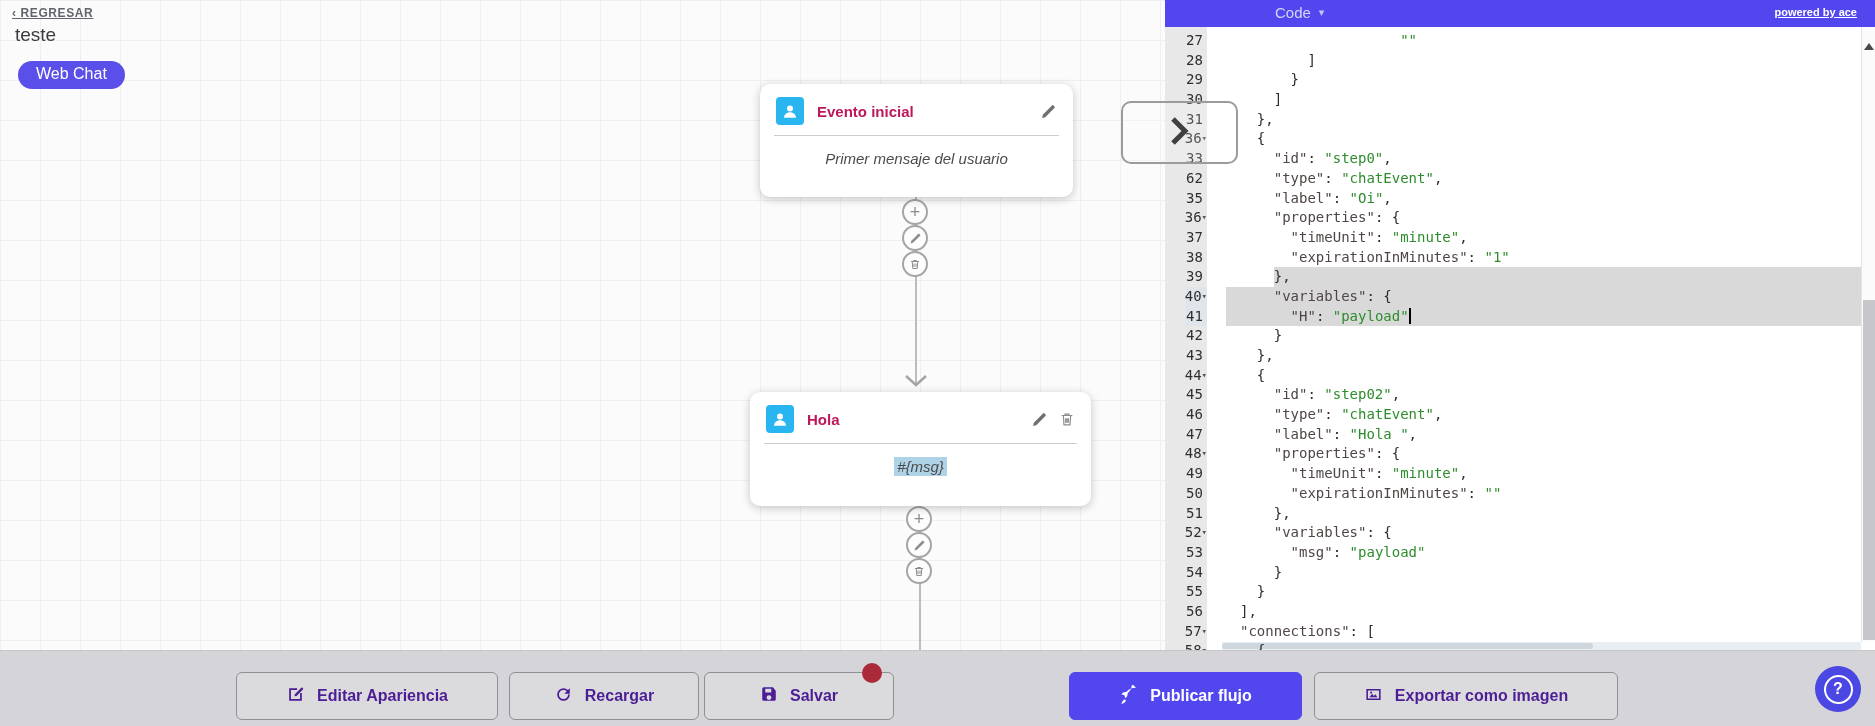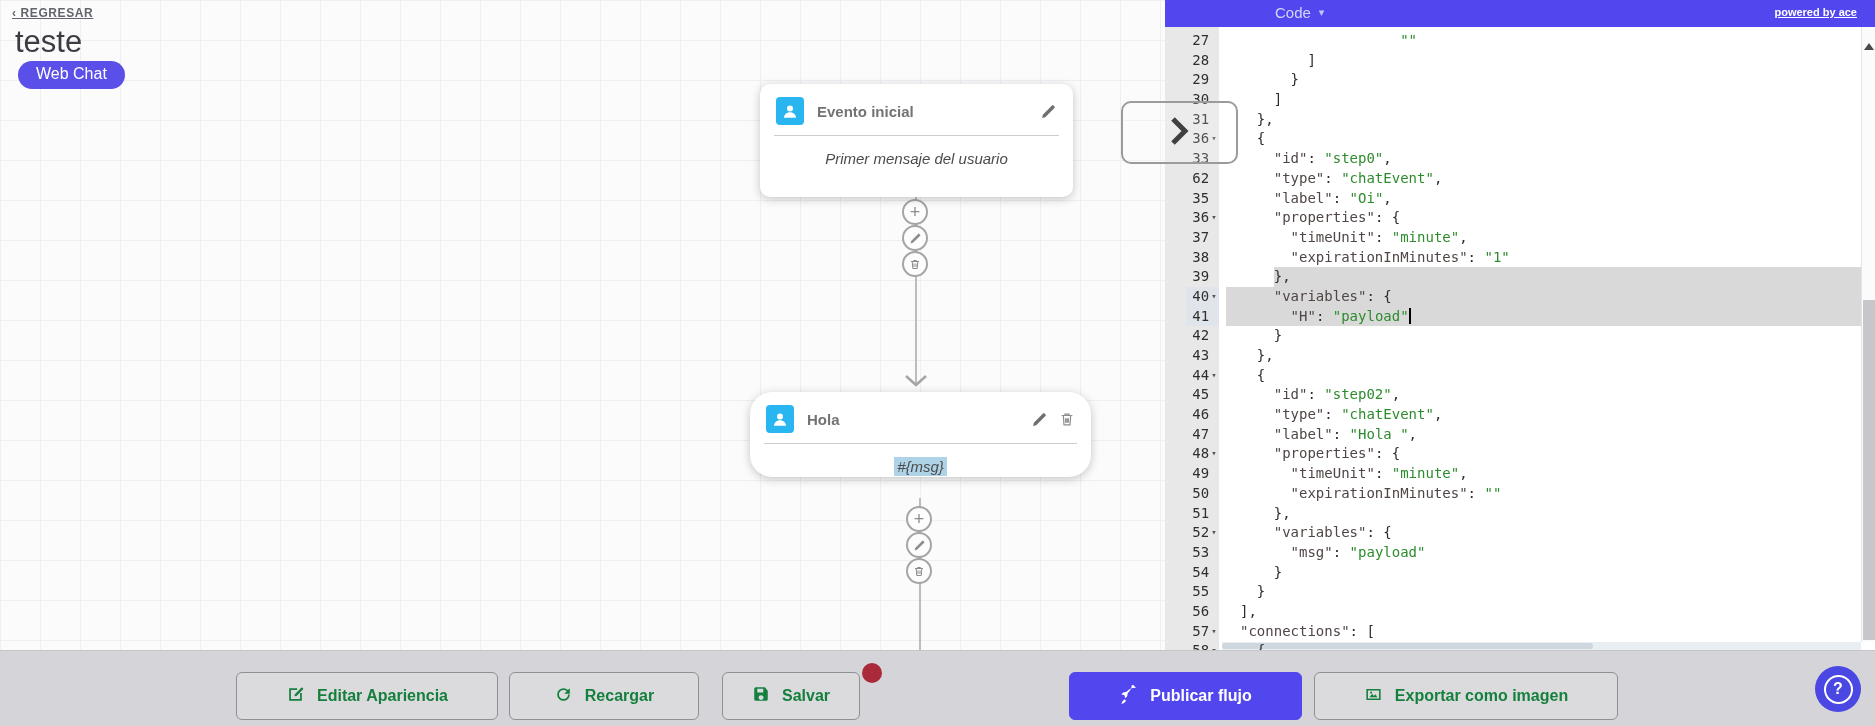--- a/index.html
+++ b/index.html
@@ -8,37 +8,37 @@
   .screen { position:relative; width:1875px; height:726px; overflow:hidden; }
 
   
   .canvas { position:absolute; left:0; top:0; width:1165px; height:650px;
     background-color:#fbfbfc;
     background-image:linear-gradient(#eeeef4 1px, transparent 1px),
                      linear-gradient(90deg,#eeeef4 1px, transparent 1px);
     background-size:40px 40px; }
   .back-link { position:absolute; left:12px; top:6px; font-size:12px; font-weight:bold;
     color:#63656c; letter-spacing:.6px; text-decoration:underline; cursor:pointer; }
-  .page-title { position:absolute; left:15px; top:24px; font-size:31px; font-weight:500; color:#3b3c42; }
+  .page-title { position:absolute; left:15px; top:24px; font-size:19px; font-weight:500; color:#3b3c42; }
   .channel-badge { position:absolute; left:18px; top:61px; background:var(--badge-bg,#5b4fe9);
     color:#fff; font-size:16px; font-weight:normal; padding:4px 18px 6px; border-radius:16px; }
 
   
   .node { position:absolute; background:#fff; border-radius:10px;
     box-shadow:0 2px 10px rgba(0,0,0,.22); z-index:3; }
   .node-head { display:flex; align-items:center; gap:13px; padding:13px 16px 10px; }
   .node-avatar { width:28px; height:28px; border-radius:4px; background:var(--node-icon-bg,#29b5ef);
     display:flex; align-items:center; justify-content:center; flex:0 0 auto; }
-  .node-title { font-size:15px; font-weight:bold; color:#737373; }
+  .node-title { font-size:15px; font-weight:bold; color:#be185d; }
   .node-actions { margin-left:auto; display:flex; gap:11px; align-items:center; }
   .icon-btn { background:none; border:none; cursor:pointer; color:#6f6f6f; line-height:0; }
   .node-divider { border-top:1px solid #cdcdcd; margin:0 14px; }
   .node-body { text-align:center; font-style:italic; font-size:15px; color:#4b4b4b; padding:14px 10px 16px; }
   .node1 { left:760px; top:84px; width:313px; height:113px; }
-  .node2 { left:750px; top:392px; width:341px; height:85px;border-radius:22px; }
+  .node2 { left:750px; top:392px; width:341px; height:114px; }
   .msg-hl { background:var(--msg-highlight,#aed2e6); padding:1px 3px; }
 
   
   .v-line { position:absolute; width:2px; background:#bcbcbc; z-index:1; }
   .conn-circle { position:absolute; width:26px; height:26px; border-radius:50%;
     background:#fdfdfd; border:2px solid #a5a5a5; color:#8d8d8d; z-index:2;
     display:flex; align-items:center; justify-content:center; cursor:pointer;
     font-size:17px; line-height:0; padding:0; }
   .flow-arrow { position:absolute; z-index:2; color:#a5a5a5; }
 
@@ -50,21 +50,21 @@
   
   .code-panel { position:absolute; left:1165px; top:0; width:710px; height:650px; background:#000000; }
   .code-header { position:relative; height:27px; background:var(--accent,#5247ef); }
   .code-dropdown { position:absolute; left:110px; top:4px; display:flex; gap:8px; align-items:center;
     color:#d4d5fa; font-size:15px; background:none; border:none; cursor:pointer; }
   .code-dropdown .arr { font-size:11px; color:#c2c3f2; }
   .powered-link { position:absolute; right:18px; top:6px; color:#fff; font-size:11px;
     font-weight:bold; text-decoration:underline; cursor:pointer; }
   .editor { position:absolute; left:0; top:27px; right:0; bottom:0; background:#fff; overflow:hidden;
     font-family:"DejaVu Sans Mono", monospace; font-size:14px; }
-  .gutter { position:absolute; left:0; top:0; bottom:0; width:54px; background:#e8e8e8; padding-top:4px;padding-left:21px; }
+  .gutter { position:absolute; left:0; top:0; bottom:0; width:42px; background:#e8e8e8; padding-top:4px;padding-left:21px; }
   .g-row { height:19.7px; display:flex; justify-content:flex-end; color:#2f2f2f; }
   .g-row span { display:block; width:40px; text-align:right; line-height:19.7px; }
   .g-row i { display:block; width:17px; font-style:normal; font-size:9px; color:#555;
     line-height:19.7px; text-align:center; }
   .g-hl { background:#dfe5eb; }
   .code-lines { position:absolute; left:57px; top:4px; right:14px; bottom:0; }
   .c-row { position:relative; height:19.7px; line-height:19.7px; white-space:pre;
     padding-left:18px; color:#2c2c2c; }
   .c-row .hl { position:absolute; top:0; bottom:0; right:0; background:var(--selection,#d9d9d9); z-index:0; }
   .c-row .t { position:relative; z-index:1; }
@@ -78,21 +78,21 @@
   .vscroll .thumb { position:absolute; left:1px; top:273px; height:340px; width:12px; background:#c5c7ca; }
   .hscroll { position:absolute; left:57px; right:14px; bottom:0; height:8px; background:#e9eef3; cursor:pointer; }
   .hscroll .thumb { position:absolute; left:0; top:1px; height:6px; width:58%; background:#cfd7de; border-radius:3px; }
 
   
   .toolbar { position:absolute; left:0; top:650px; width:1875px; height:76px;
     background:#d5d5d9; border-top:1px solid #c6c6ca; }
   .tb-btn { position:absolute; top:21px; height:48px; display:flex; align-items:center;
     justify-content:center; gap:12px; background:#dbdbde; border:1px solid #8f8f96;
     border-radius:6px; font-family:"Liberation Sans", sans-serif; font-size:16px;
-    font-weight:600; color:#15803d; cursor:pointer; }
+    font-weight:600; color:#4c1d95; cursor:pointer; }
   .tb-btn svg { flex:0 0 auto; }
   .tb-primary { background:var(--accent,#5247ef); border-color:var(--accent,#5247ef); color:#fff; }
   .notif-dot { position:absolute; left:862px; top:12px; width:20px; height:20px; border-radius:50%;
     background:var(--alert-dot,#ab2a3a); z-index:5; }
   .help-fab { position:absolute; left:1815px; top:666px; width:46px; height:46px; border-radius:50%;
     background:var(--help-bg,#4b47e2); border:none; cursor:pointer;
     display:flex; align-items:center; justify-content:center; z-index:10; }
   .help-ring { width:29px; height:29px; border-radius:50%; border:2.5px solid #fff;
     display:flex; align-items:center; justify-content:center; color:#fff;
     font-size:16px; font-weight:bold; }
@@ -410,21 +410,21 @@
 
     <button class="tb-btn" style="left:509px; width:190px;">
       <span>
         <svg width="19" height="19" viewBox="0 0 24 24" fill="currentColor">
             <path d="M17.65 6.35A7.95 7.95 0 0 0 12 4a8 8 0 1 0 8 8h-2.2a5.8 5.8 0 1 1-5.8-5.8c1.6 0 3.05.65 4.1 1.7L13 11h7V4l-2.35 2.35z"></path>
           </svg>
       </span>
       <span>Recargar</span>
     </button>
 
-    <button class="tb-btn" style="left:722px; width:138px;">
+    <button class="tb-btn" style="left:704px; width:190px;">
       <span>
         <svg width="18" height="18" viewBox="0 0 24 24" fill="currentColor">
             <path d="M5 3a2 2 0 0 0-2 2v14a2 2 0 0 0 2 2h14a2 2 0 0 0 2-2V7.8L17.2 3H5zm2 2h8v5H7V5zm5 8.5a3.3 3.3 0 1 1 0 6.6 3.3 3.3 0 0 1 0-6.6z"></path>
           </svg>
       </span>
       <span>Salvar</span>
     </button>
     <span class="notif-dot"></span>
 
 

